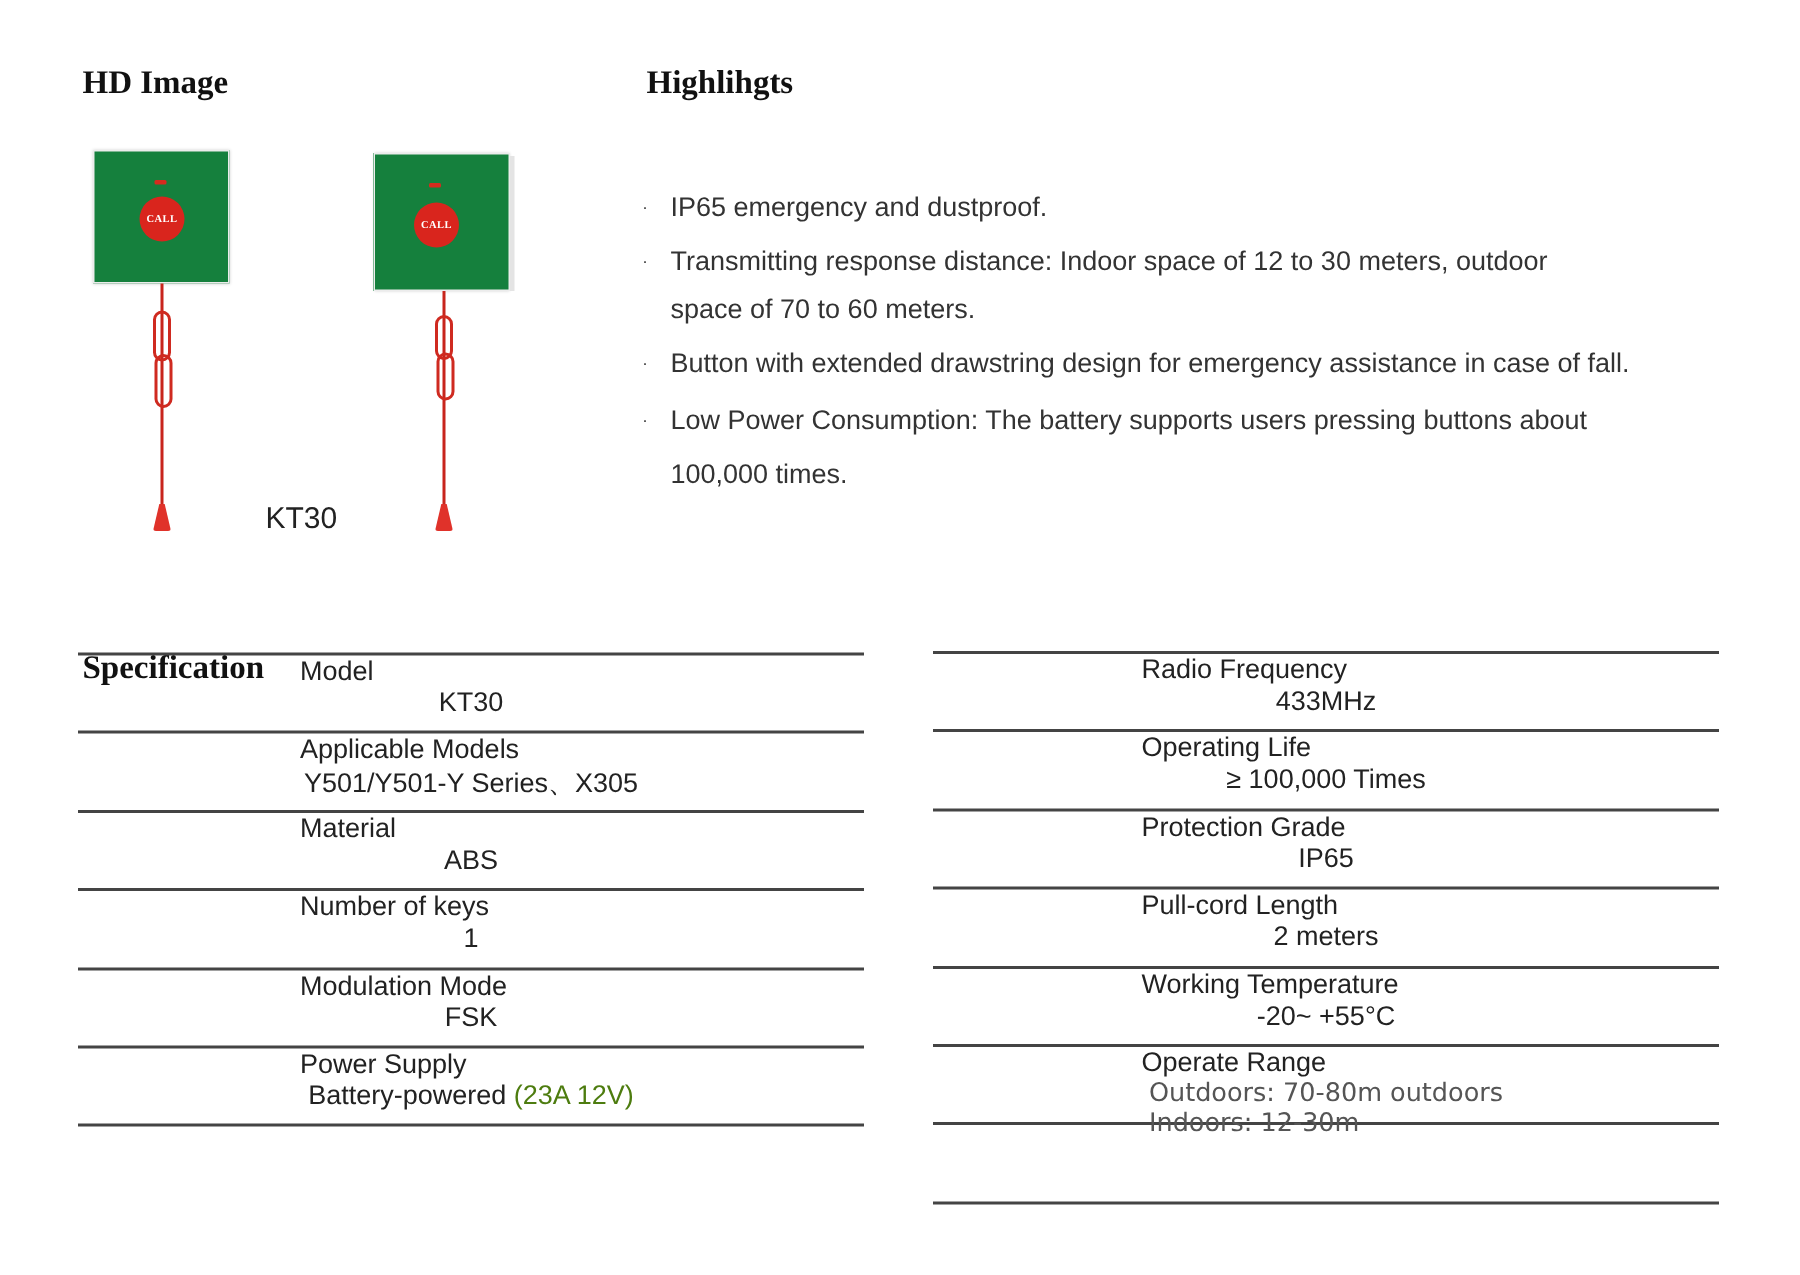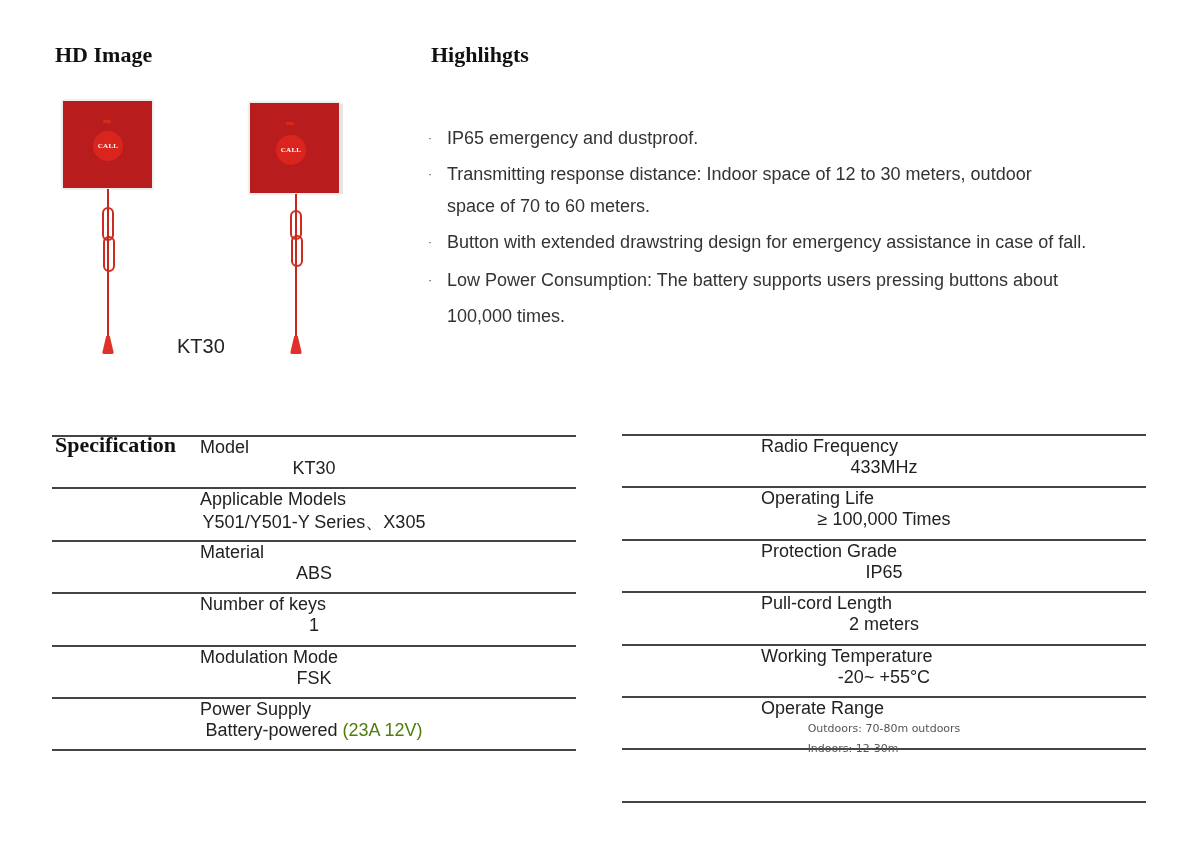--- a/index.html
+++ b/index.html
@@ -6,21 +6,21 @@
     html, body { width: 1200px; height: 850px; background: #ffffff; overflow: hidden; }
     body { position: relative; font-family: "Liberation Sans", sans-serif; color: #1a1a1a; }
 
     .heading { position: absolute; font-family: Liberation Serif, serif; font-weight: bold; font-size: 22px; color: #111; }
     #hd-heading { left: 55px; top: 42px; }
     #hl-heading { left: 431px; top: 42px; }
     #spec-heading { left: 55px; top: 400px; margin-top: 32px; }
 
     
     .product { position: absolute; }
-    .device { position: absolute; background: #b91c1c; box-shadow: 0 0 2px rgba(0,0,0,0.18), inset 0 0 0 1px #ececec; }
+    .device { position: absolute; background: #15803d; box-shadow: 0 0 2px rgba(0,0,0,0.18), inset 0 0 0 1px #ececec; }
     .device.side { box-shadow: 4px 1px 0 -1px #e4e4e4, 0 0 2px rgba(0,0,0,0.18), inset 0 0 0 1px #ececec; }
     .led { position: absolute; width: 8px; height: 3px; background: #d52b1e; border-radius: 1px; }
     .call-btn { position: absolute; width: 30px; height: 30px; border-radius: 50%; background: #d9251d;
       color: #fff; font-family: "Liberation Serif", serif; font-size: 7px; font-weight: bold;
       display: flex; align-items: center; justify-content: center; letter-spacing: 0.3px; }
     .cord { position: absolute; width: 2px; background: #c8251c; }
     .coil { position: absolute; width: 12px; border: 2px solid #cf2a20; border-radius: 6px; }
     .handle { position: absolute; width: 12px; height: 18px; background: #e0322a;
       clip-path: polygon(35% 0, 65% 0, 100% 100%, 0 100%); border-radius: 2px; }
 
@@ -35,21 +35,21 @@
 
     
     .spec-table { position: absolute; width: 524px; border-top: 2px solid #444; }
     #spec-left { left: 52px; top: 435px; }
     #spec-right { left: 622px; top: 434px; }
     .spec-row { height: 52.4px; border-bottom: 2px solid #444; display: flex; align-items: center; font-size: 18px; color: #222; flex-direction: column; }
     .spec-label { width: 236px; padding-left: 4px; }
     #spec-right .spec-label { width: 250px; padding-left: 2px; }
     .spec-value { flex: 1; }
     .muted { color: #4d7c0f; }
-    .range-val { font-family: "DejaVu Sans", sans-serif; font-size: 11px; color: #555; line-height: 20px; }
+    .range-val { font-family: "DejaVu Sans", sans-serif; font-size: 17px; color: #555; line-height: 20px; }
   </style>
 </head>
 <body>
 
 <div id="hd-heading" class="heading">HD Image</div>
 
 <div class="product" style="left:62px; top:100px; width:92px; height:260px;">
   <div class="device" style="left:0; top:0; width:91px; height:89px;">
     <div class="led" style="left:41px; top:20px;"></div>
     <div class="call-btn" style="left:31px; top:31px;">CALL</div>

